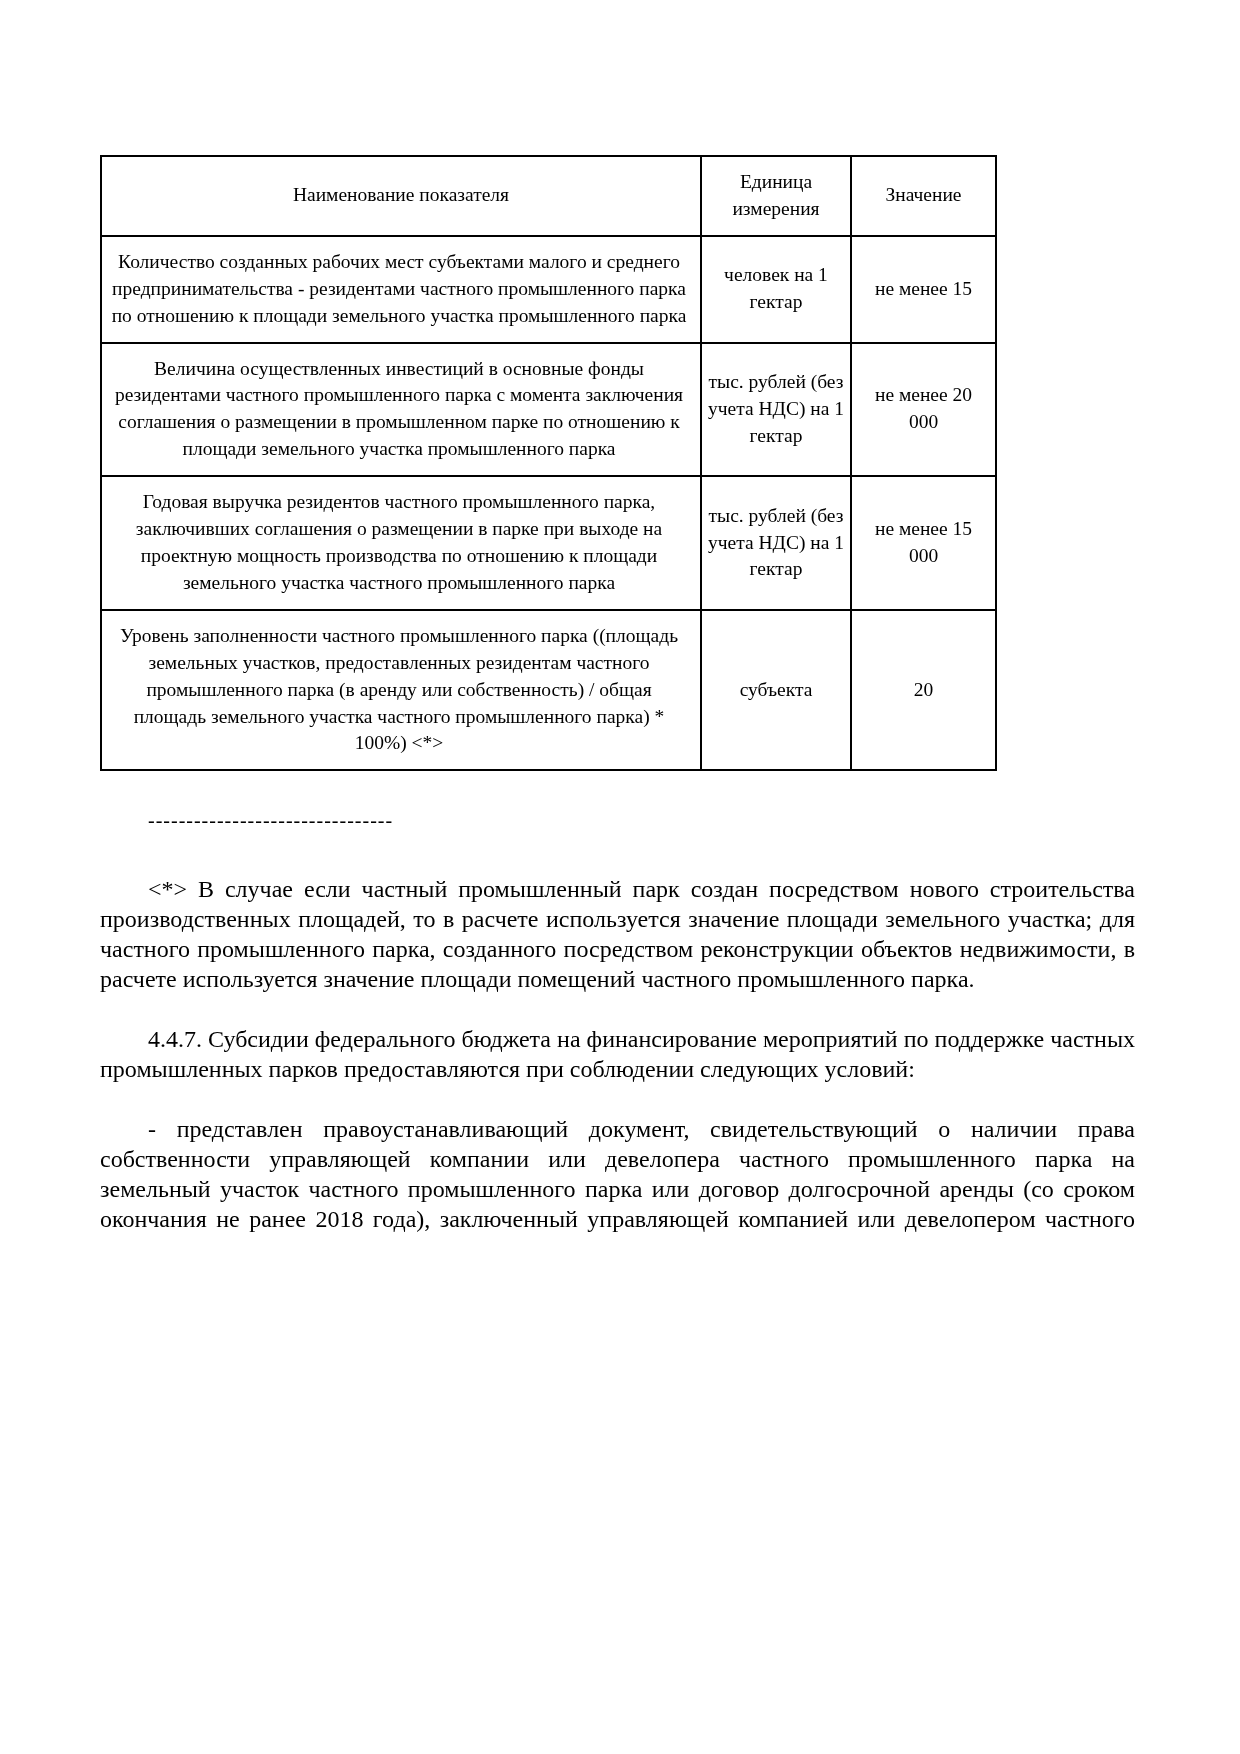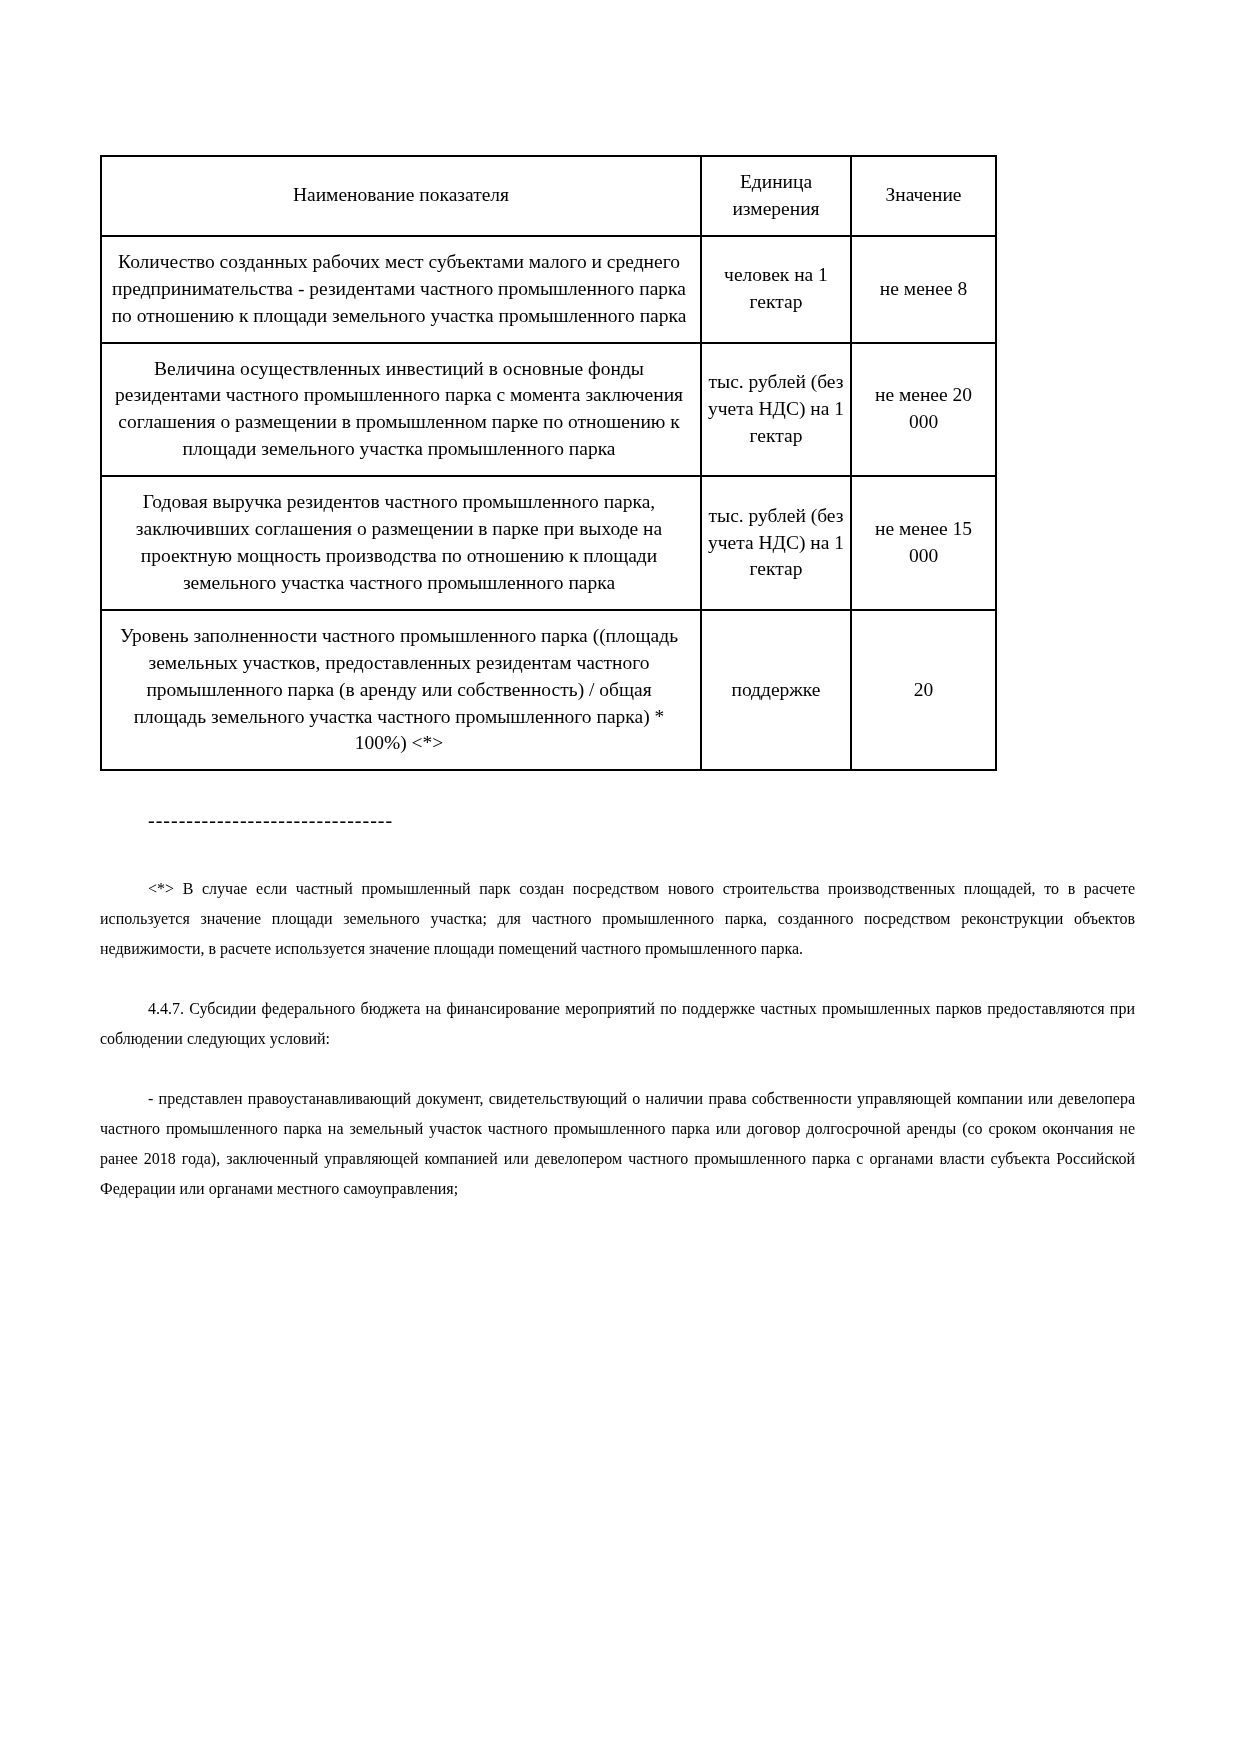--- a/index.html
+++ b/index.html
@@ -52,21 +52,21 @@
   .separator {
     margin: 38px 0 0 48px;
     font-size: 20px;
     letter-spacing: 1px;
     white-space: pre;
   }
   .body-text {
     margin-top: 42px;
   }
   p.para {
-    font-size: 16px;
+    font-size: 24px;
     line-height: 30px;
     text-align: justify;
     text-indent: 48px;
     margin: 0 0 30px 0;
     width: 1035px;
   }
 </style>
 </head>
 <body>
 
@@ -82,35 +82,35 @@
       <tr>
         <th class="h-cell">Наименование показателя</th>
         <th class="h-cell">Единица измерения</th>
         <th class="h-cell">Значение</th>
       </tr>
     </thead>
     <tbody>
       <tr>
         <td class="cell-name">Количество созданных рабочих мест субъектами малого и среднего предпринимательства - резидентами частного промышленного парка по отношению к площади земельного участка промышленного парка</td>
         <td class="cell-unit">человек на 1 гектар</td>
-        <td class="cell-value">не менее 8</td>
+        <td class="cell-value">не менее 15</td>
       </tr>
       <tr>
         <td class="cell-name">Величина осуществленных инвестиций в основные фонды резидентами частного промышленного парка с момента заключения соглашения о размещении в промышленном парке по отношению к площади земельного участка промышленного парка</td>
         <td class="cell-unit">тыс. рублей (без учета НДС) на 1 гектар</td>
         <td class="cell-value">не менее 20 000</td>
       </tr>
       <tr>
         <td class="cell-name">Годовая выручка резидентов частного промышленного парка, заключивших соглашения о размещении в парке при выходе на проектную мощность производства по отношению к площади земельного участка частного промышленного парка</td>
         <td class="cell-unit">тыс. рублей (без учета НДС) на 1 гектар</td>
         <td class="cell-value">не менее 15 000</td>
       </tr>
       <tr>
         <td class="cell-name">Уровень заполненности частного промышленного парка ((площадь земельных участков, предоставленных резидентам частного промышленного парка (в аренду или собственность) / общая площадь земельного участка частного промышленного парка) * 100%) &lt;*&gt;</td>
-        <td class="cell-unit">поддержке</td>
+        <td class="cell-unit">субъекта</td>
         <td class="cell-value">20</td>
       </tr>
     </tbody>
   </table>
 
   <div class="separator">--------------------------------</div>
 
   <div class="body-text">
     <p class="para">&lt;*&gt; В случае если частный промышленный парк создан посредством нового строительства производственных площадей, то в расчете используется значение площади земельного участка; для частного промышленного парка, созданного посредством реконструкции объектов недвижимости, в расчете используется значение площади помещений частного промышленного парка.</p>
     <p class="para">4.4.7. Субсидии федерального бюджета на финансирование мероприятий по поддержке частных промышленных парков предоставляются при соблюдении следующих условий:</p>

